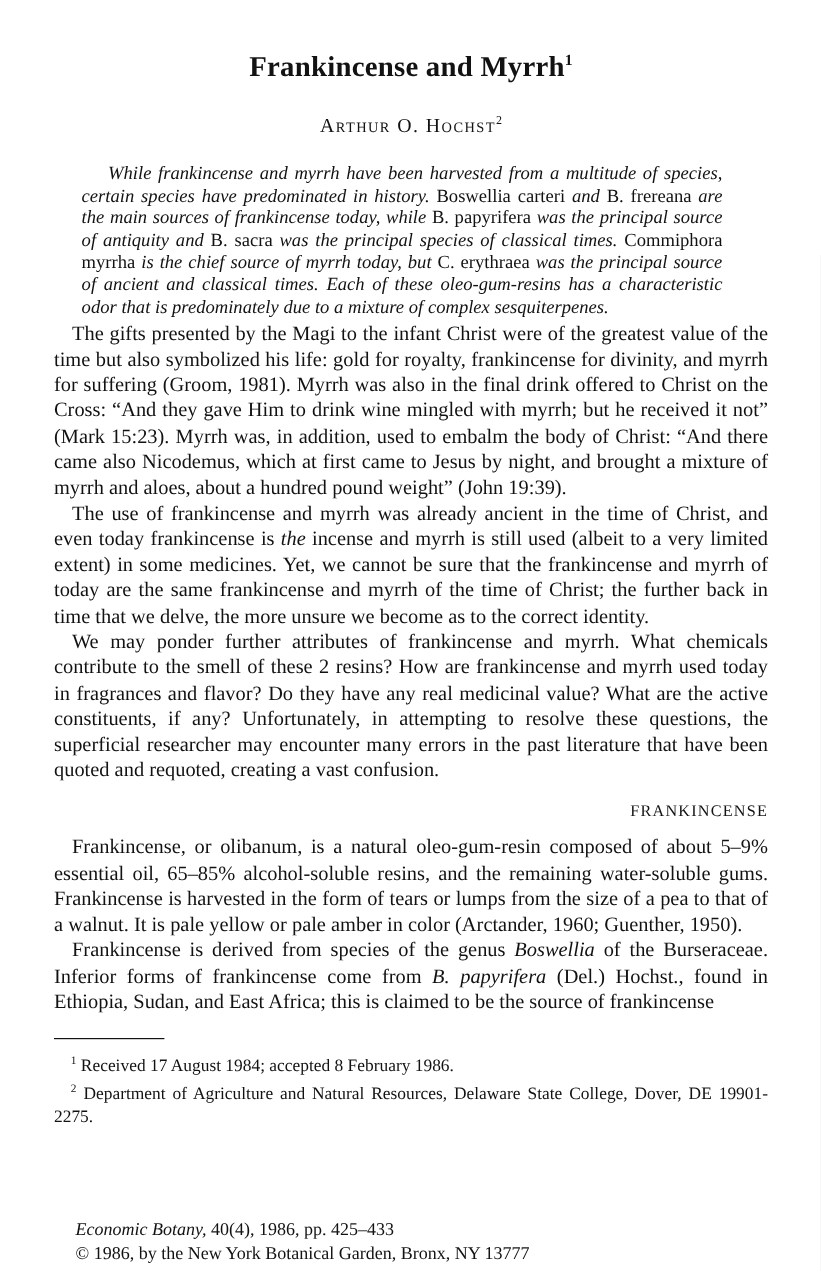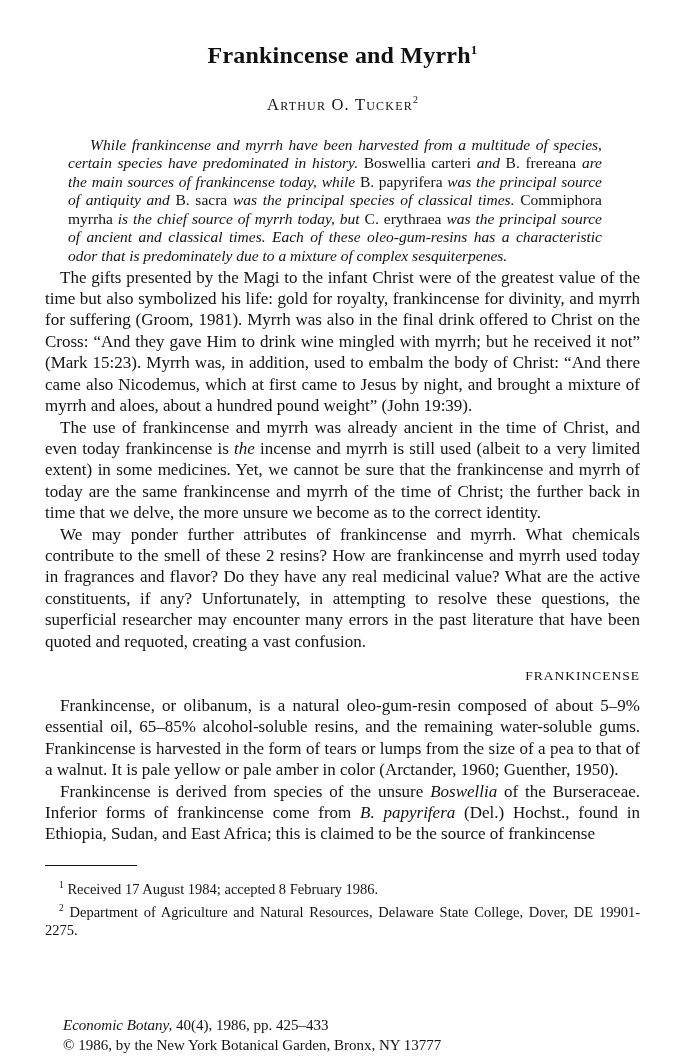--- a/index.html
+++ b/index.html
@@ -75,32 +75,32 @@
   .footer p { margin: 0; }
 </style>
 </head>
 <body>
 
 <div class="page">
   <div class="content">
 
     <h1 class="title"><span>Frankincense and Myrrh</span><sup>1</sup></h1>
 
-    <div class="author"><span>Arthur O. Tucker</span><sup>2</sup></div>
+    <div class="author"><span>Arthur O. Hochst</span><sup>2</sup></div>
 
     <p class="abstract"><span style="font-style: italic;">While frankincense and myrrh have been harvested from a multitude of species, certain species have predominated in history. </span><span>Boswellia carteri </span><span style="font-style: italic;">and </span><span>B. frereana </span><span style="font-style: italic;">are the main sources of frankincense today, while </span><span>B. papyrifera </span><span style="font-style: italic;">was the principal source of antiquity and </span><span>B. sacra </span><span style="font-style: italic;">was the principal species of classical times. </span><span>Commiphora myrrha </span><span style="font-style: italic;">is the chief source of myrrh today, but </span><span>C. erythraea </span><span style="font-style: italic;">was the principal source of ancient and classical times. Each of these oleo-gum-resins has a characteristic odor that is predominately due to a mixture of complex sesquiterpenes.</span></p>
 
     <p class="body-par first-after-abstract"><span>The gifts presented by the Magi to the infant Christ were of the greatest value of the time but also symbolized his life: gold for royalty, frankincense for divinity, and myrrh for suffering (Groom, 1981). Myrrh was also in the final drink offered to Christ on the Cross: “And they gave Him to drink wine mingled with myrrh; but he received it not” (Mark 15:23). Myrrh was, in addition, used to embalm the body of Christ: “And there came also Nicodemus, which at first came to Jesus by night, and brought a mixture of myrrh and aloes, about a hundred pound weight” (John 19:39).</span></p>
     <p class="body-par"><span>The use of frankincense and myrrh was already ancient in the time of Christ, and even today frankincense is </span><span style="font-style: italic;">the</span><span> incense and myrrh is still used (albeit to a very limited extent) in some medicines. Yet, we cannot be sure that the frankincense and myrrh of today are the same frankincense and myrrh of the time of Christ; the further back in time that we delve, the more unsure we become as to the correct identity.</span></p>
     <p class="body-par"><span>We may ponder further attributes of frankincense and myrrh. What chemicals contribute to the smell of these 2 resins? How are frankincense and myrrh used today in fragrances and flavor? Do they have any real medicinal value? What are the active constituents, if any? Unfortunately, in attempting to resolve these questions, the superficial researcher may encounter many errors in the past literature that have been quoted and requoted, creating a vast confusion.</span></p>
 
     <h2 class="section-heading">FRANKINCENSE</h2>
 
     <p class="body-par"><span>Frankincense, or olibanum, is a natural oleo-gum-resin composed of about 5–9% essential oil, 65–85% alcohol-soluble resins, and the remaining water-soluble gums. Frankincense is harvested in the form of tears or lumps from the size of a pea to that of a walnut. It is pale yellow or pale amber in color (Arctander, 1960; Guenther, 1950).</span></p>
-    <p class="body-par"><span>Frankincense is derived from species of the unsure </span><span style="font-style: italic;">Boswellia</span><span> of the Burseraceae. Inferior forms of frankincense come from </span><span style="font-style: italic;">B. papyrifera</span><span> (Del.) Hochst., found in Ethiopia, Sudan, and East Africa; this is claimed to be the source of frankincense</span></p>
+    <p class="body-par"><span>Frankincense is derived from species of the genus </span><span style="font-style: italic;">Boswellia</span><span> of the Burseraceae. Inferior forms of frankincense come from </span><span style="font-style: italic;">B. papyrifera</span><span> (Del.) Hochst., found in Ethiopia, Sudan, and East Africa; this is claimed to be the source of frankincense</span></p>
 
     <div class="footnotes">
       <hr class="footnote-rule">
       <p class="footnote"><sup>1</sup> <span>Received 17 August 1984; accepted 8 February 1986.</span></p>
       <p class="footnote"><sup>2</sup> <span>Department of Agriculture and Natural Resources, Delaware State College, Dover, DE 19901-2275.</span></p>
     </div>
 
   </div>
 
   <div class="footer">

